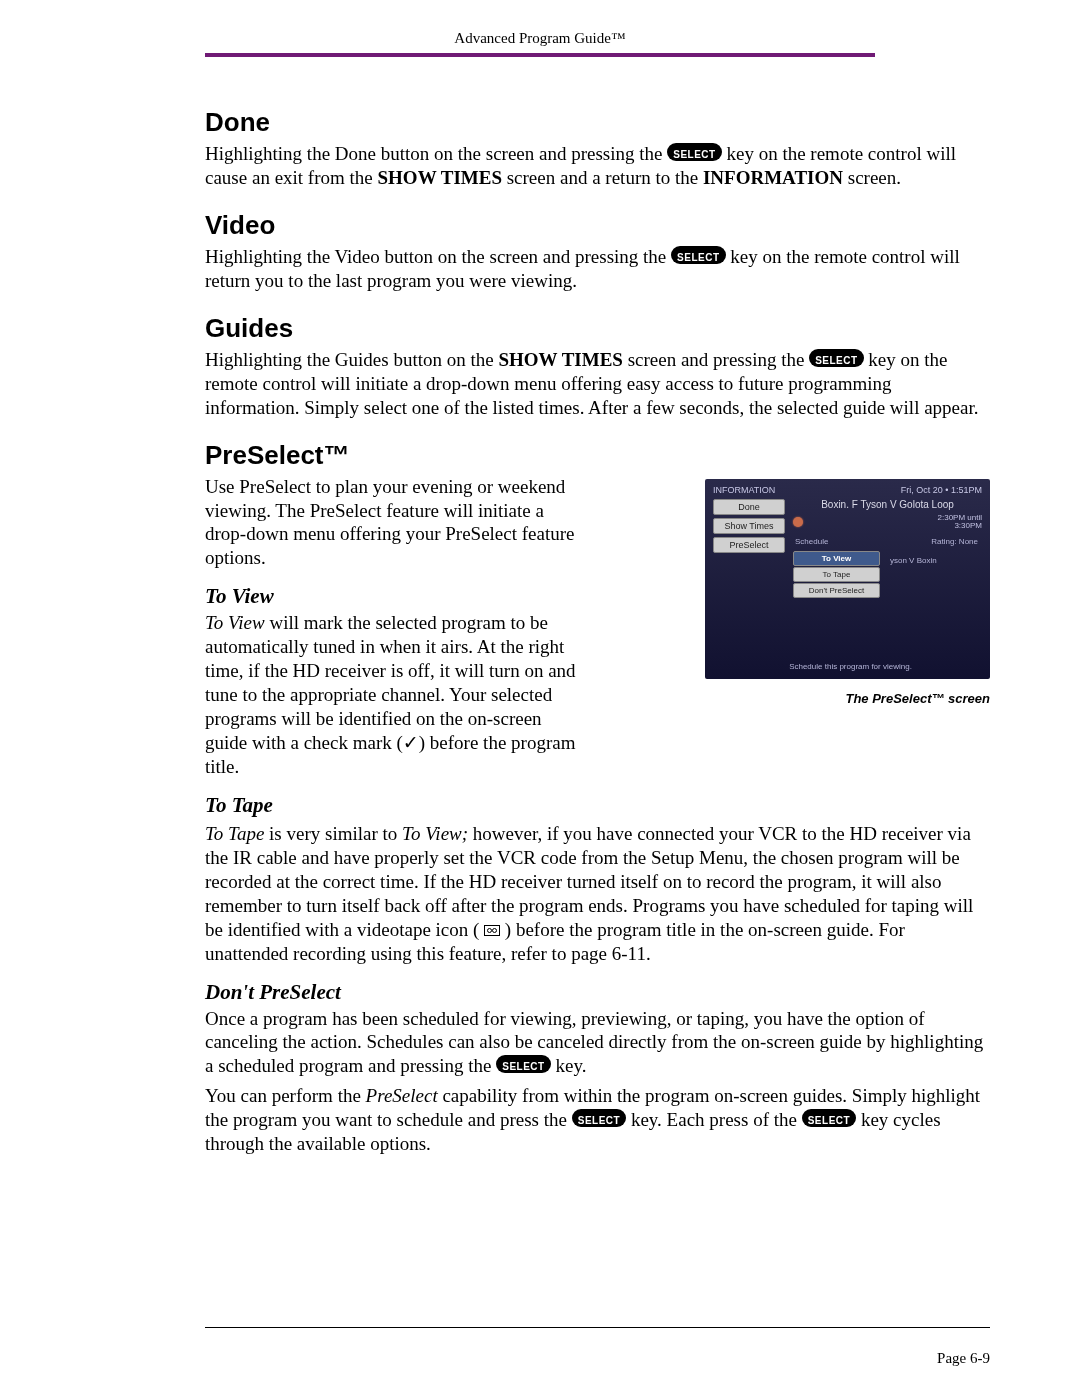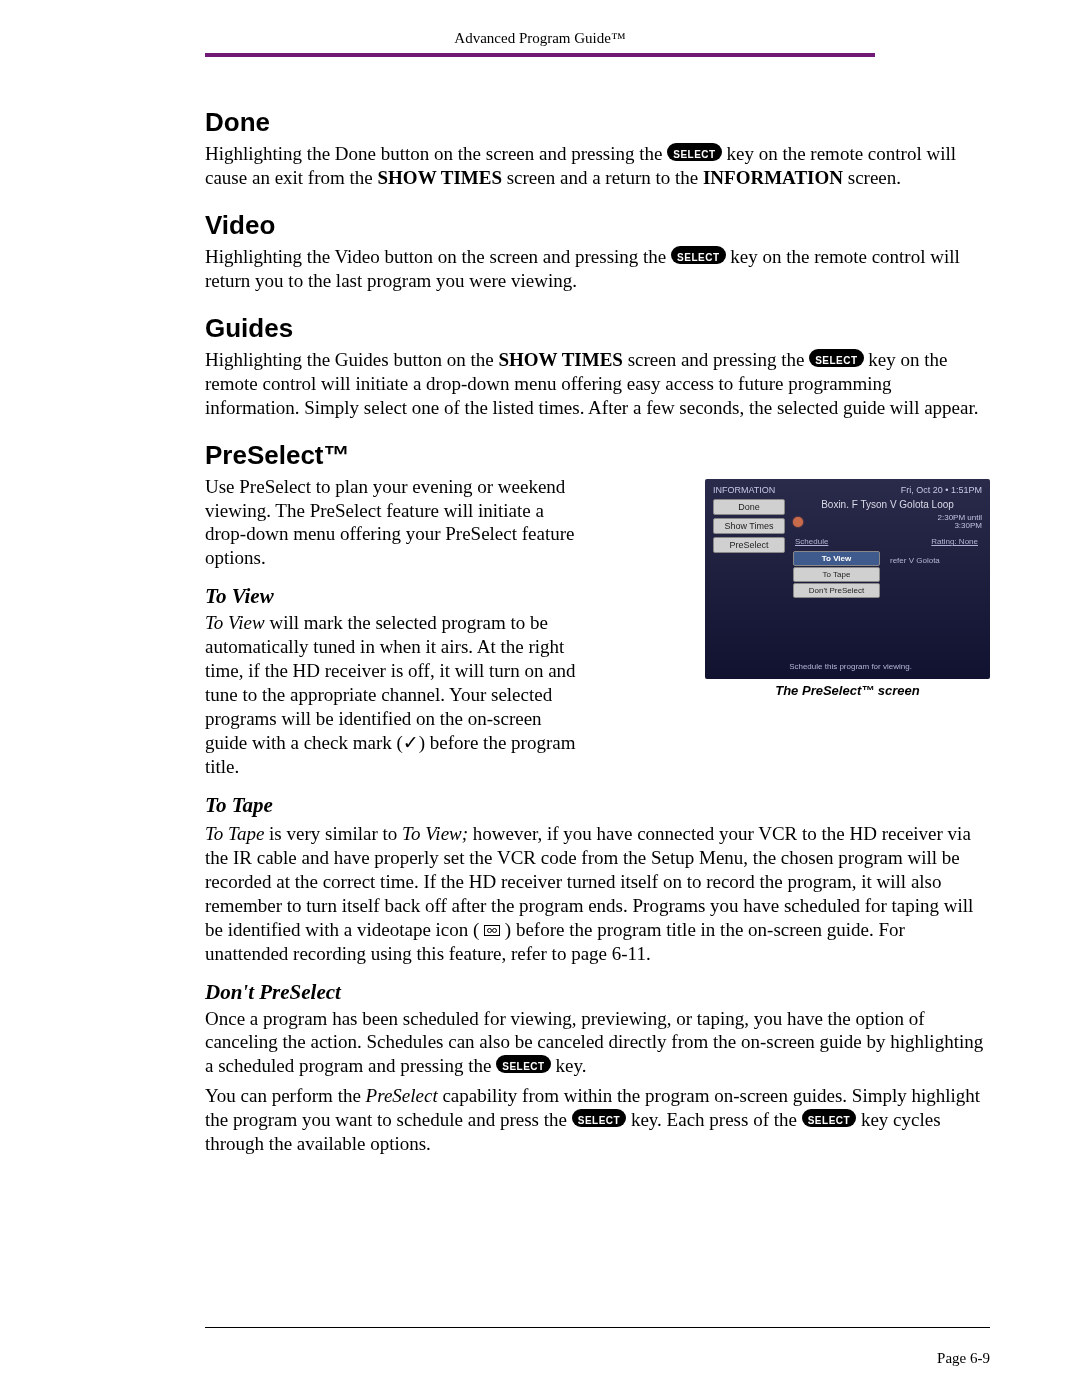--- a/index.html
+++ b/index.html
@@ -105,27 +105,27 @@
   .ss-lbtn {
     display:block;width:70px;padding:2px 0;margin-bottom:3px;
     background:#d0d0d0;color:#222;text-align:center;border:1px solid #888;border-radius:2px;font-size:9px;
   }
   .ss-body {display:flex;gap:8px;}
   .ss-right {flex:1;color:#c0c0e0;}
   .ss-title2{color:#dadae8;font-size:10px;margin-bottom:4px;}
   .ss-row{display:flex;align-items:center;gap:6px;margin-bottom:2px;}
   .ss-dot{width:10px;height:10px;border-radius:50%;background:#c96b4a;box-shadow:0 0 2px #c96b4a;}
   .ss-time{font-size:8px;text-align:right;line-height:1.1;margin-left:auto;}
-  .ss-sub{display:flex;justify-content:space-between;font-size:8px;color:#b4b4d6;margin:6px 4px 4px 2px;text-decoration:underline;}
+  .ss-sub{display:flex;justify-content:space-between;font-size:8px;color:#b4b4d6;margin:6px 4px 4px 2px;}
   .ss-selbtn{display:block;width:85px;padding:2px 0;margin:1px 0;
     background:#d0d0d0;color:#222;text-align:center;border:1px solid #888;border-radius:2px;font-size:8px;}
   .ss-selbtn.sel{background:#3f5a8c;color:#fff;font-weight:bold;}
   .ss-prog{font-size:8px;color:#b4b4d6;padding-top:6px;padding-left:6px;}
   .ss-foot{position:absolute;bottom:8px;left:6px;right:0;text-align:center;font-size:8px;color:#b4b4d6;}
-  .figcap{font-family:Arial,Helvetica,sans-serif;font-weight:bold;font-style:italic;font-size:13px;margin-top:4px;}
+  .figcap{font-family:Arial,Helvetica,sans-serif;font-weight:bold;font-style:italic;font-size:13px;margin-top:12px;text-align:right;}
   .footer {
     position: absolute;
     bottom: 30px;
     right: 90px;
     font-size: 15px;
     border-top: 1px solid #000;
     padding-top: 22px;
     text-align: right;
     left: 205px;
   }
@@ -193,21 +193,21 @@
             <div class="ss-sub">
               <span>Schedule</span>
               <span>Rating: None</span>
             </div>
             <div style="display:flex;gap:4px;">
               <div>
                 <span class="ss-selbtn sel">To View</span>
                 <span class="ss-selbtn">To Tape</span>
                 <span class="ss-selbtn">Don't PreSelect</span>
               </div>
-              <div class="ss-prog">refer V Golota</div>
+              <div class="ss-prog">yson V Boxin</div>
             </div>
           </div>
         </div>
         <div class="ss-foot">Schedule this program for viewing.</div>
       </div>
       <div class="figcap">The PreSelect™ screen</div>
     </div>
 
     <p class="col-narrow">Use PreSelect to plan your evening or weekend viewing. The PreSelect feature will initiate a drop-down menu offering your PreSelect feature options.</p>
 

